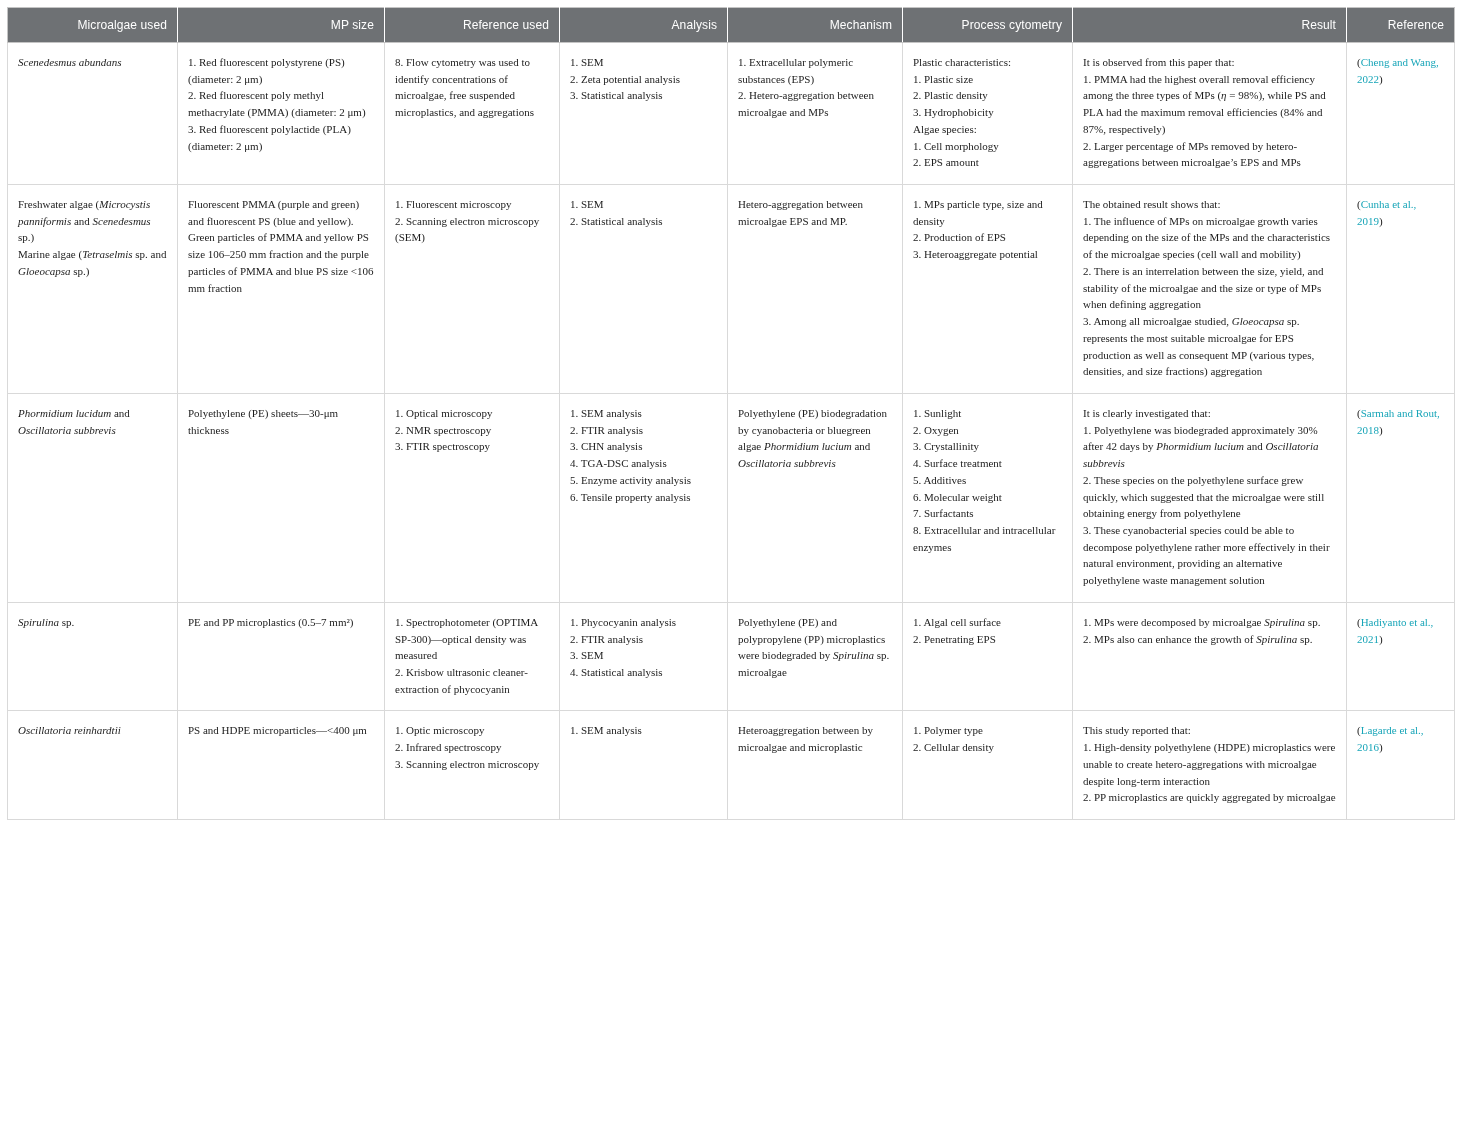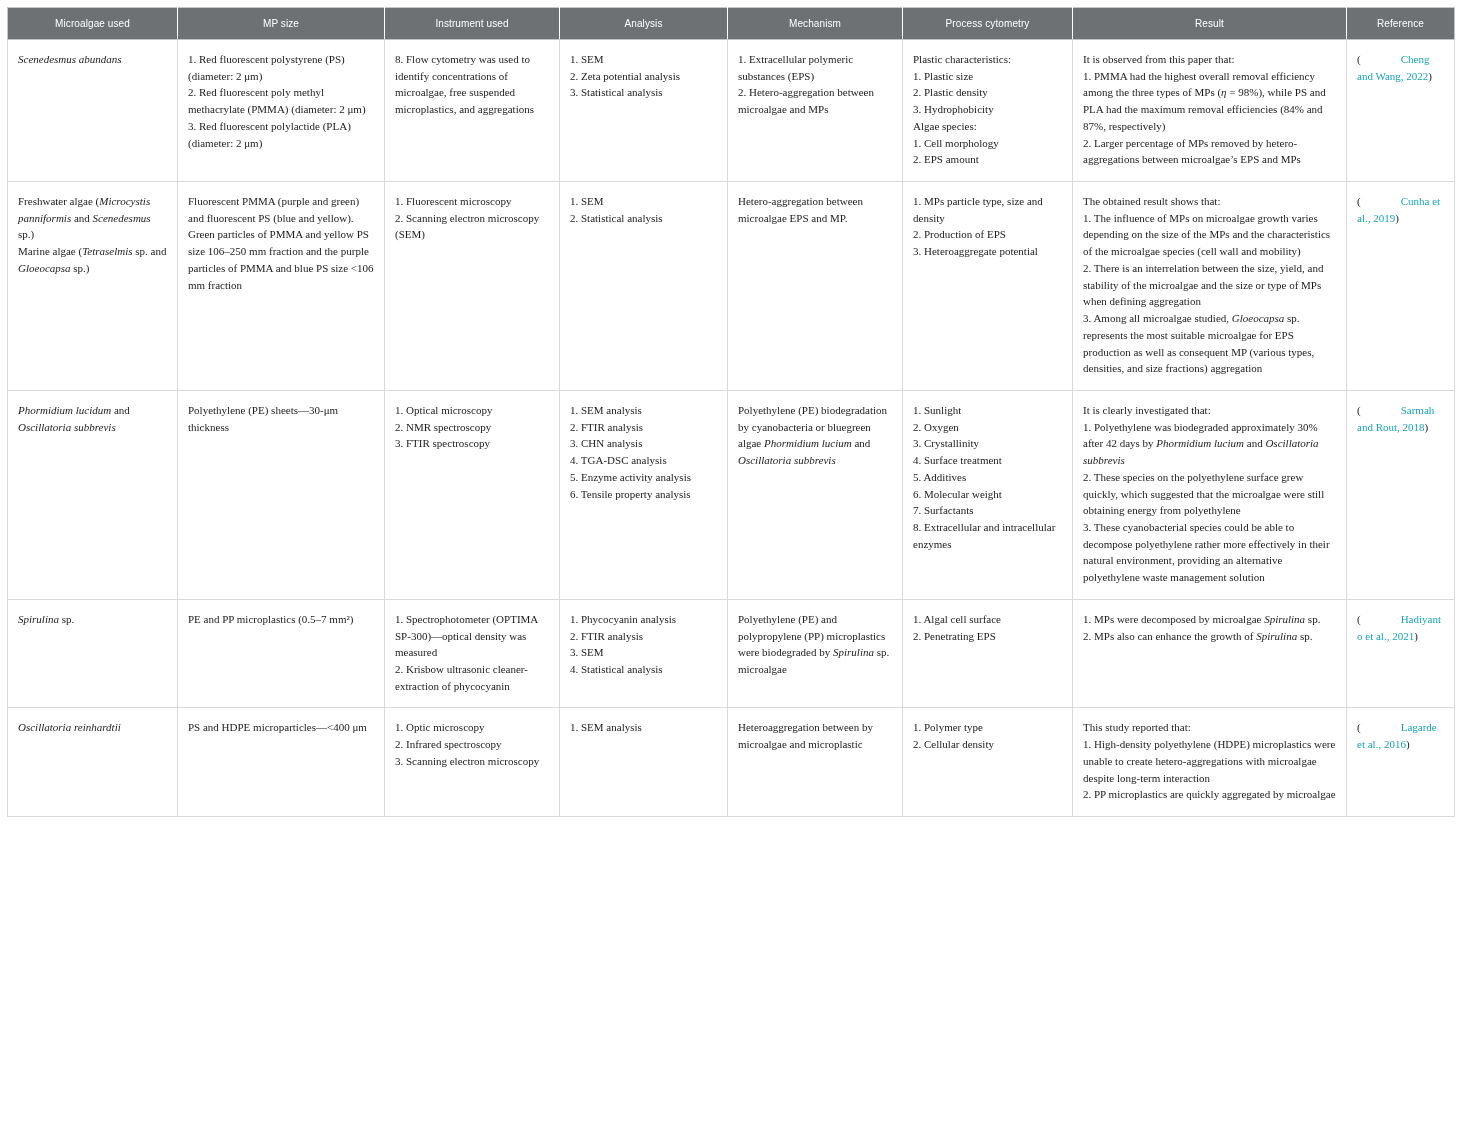--- a/index.html
+++ b/index.html
@@ -19,22 +19,22 @@
     border-collapse: collapse;
     table-layout: fixed;
     width: 1447px;
     border: 1px solid #c4c4c4;
   }
   table.results th {
     background: var(--header-bg, #6e7174);
     color: #ffffff;
     font-family: "Liberation Sans", sans-serif;
     font-weight: 400;
-    font-size: 10px;
-    text-align: center;
+    font-size: 12px;
+    text-align: right;
     vertical-align: middle;
     padding: 10px 10px 10px 10px;
     border-right: 1px solid rgba(255,255,255,0.22);
     border-bottom: 1px solid #c4c4c4;
     letter-spacing: 0.1px;
     white-space: nowrap;
     overflow: hidden;
   }
   table.results th:last-child { border-right: none; }
   table.results td {
@@ -43,21 +43,20 @@
     padding: 11px 10px 13px 10px;
     font-size: 11px;
     line-height: 1.52;
     color: var(--text-color, #1c1c1c);
     word-wrap: break-word;
   }
   a.ref-link {
     color: var(--link-color, #18a5b8);
     text-decoration: none;
     cursor: pointer;
-    margin-left: 40px;
   }
 </style>
 </head>
 <body>
 
 <div class="page">
   <table class="results">
     <colgroup>
         <col style="width: 170px;">
         <col style="width: 207px;">
@@ -65,21 +64,21 @@
         <col style="width: 168px;">
         <col style="width: 175px;">
         <col style="width: 170px;">
         <col style="width: 274px;">
         <col style="width: 108px;">
       </colgroup>
     <thead>
       <tr>
           <th>Microalgae used</th>
           <th>MP size</th>
-          <th>Instrument used</th>
+          <th>Reference used</th>
           <th>Analysis</th>
           <th>Mechanism</th>
           <th>Process cytometry</th>
           <th>Result</th>
           <th>Reference</th>
         </tr>
     </thead>
     <tbody>
         <tr>
           <td><i>Scenedesmus abundans</i></td>

